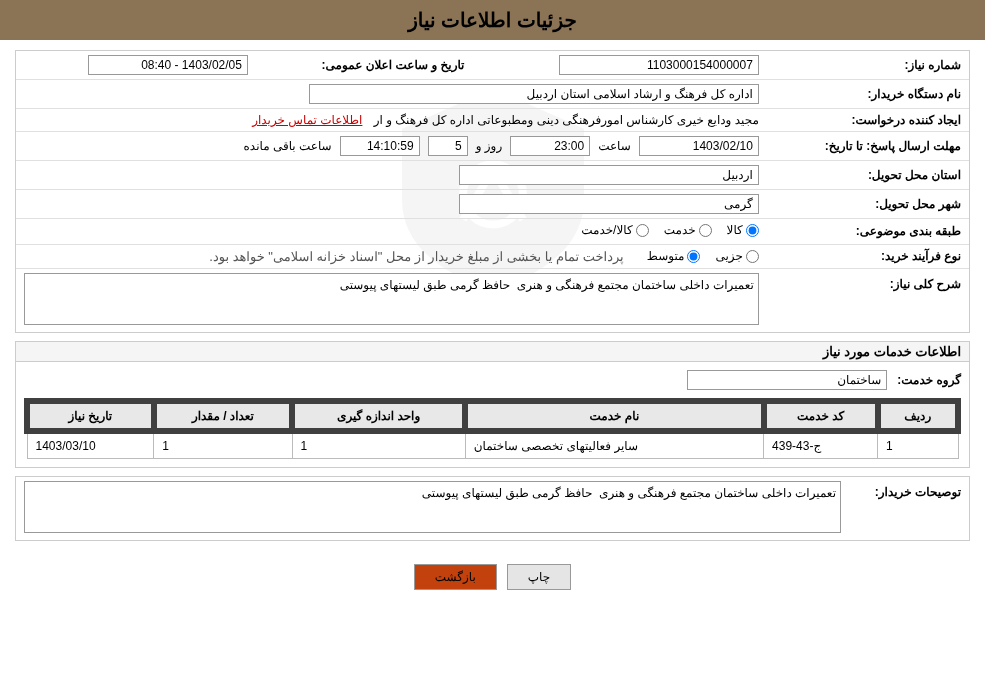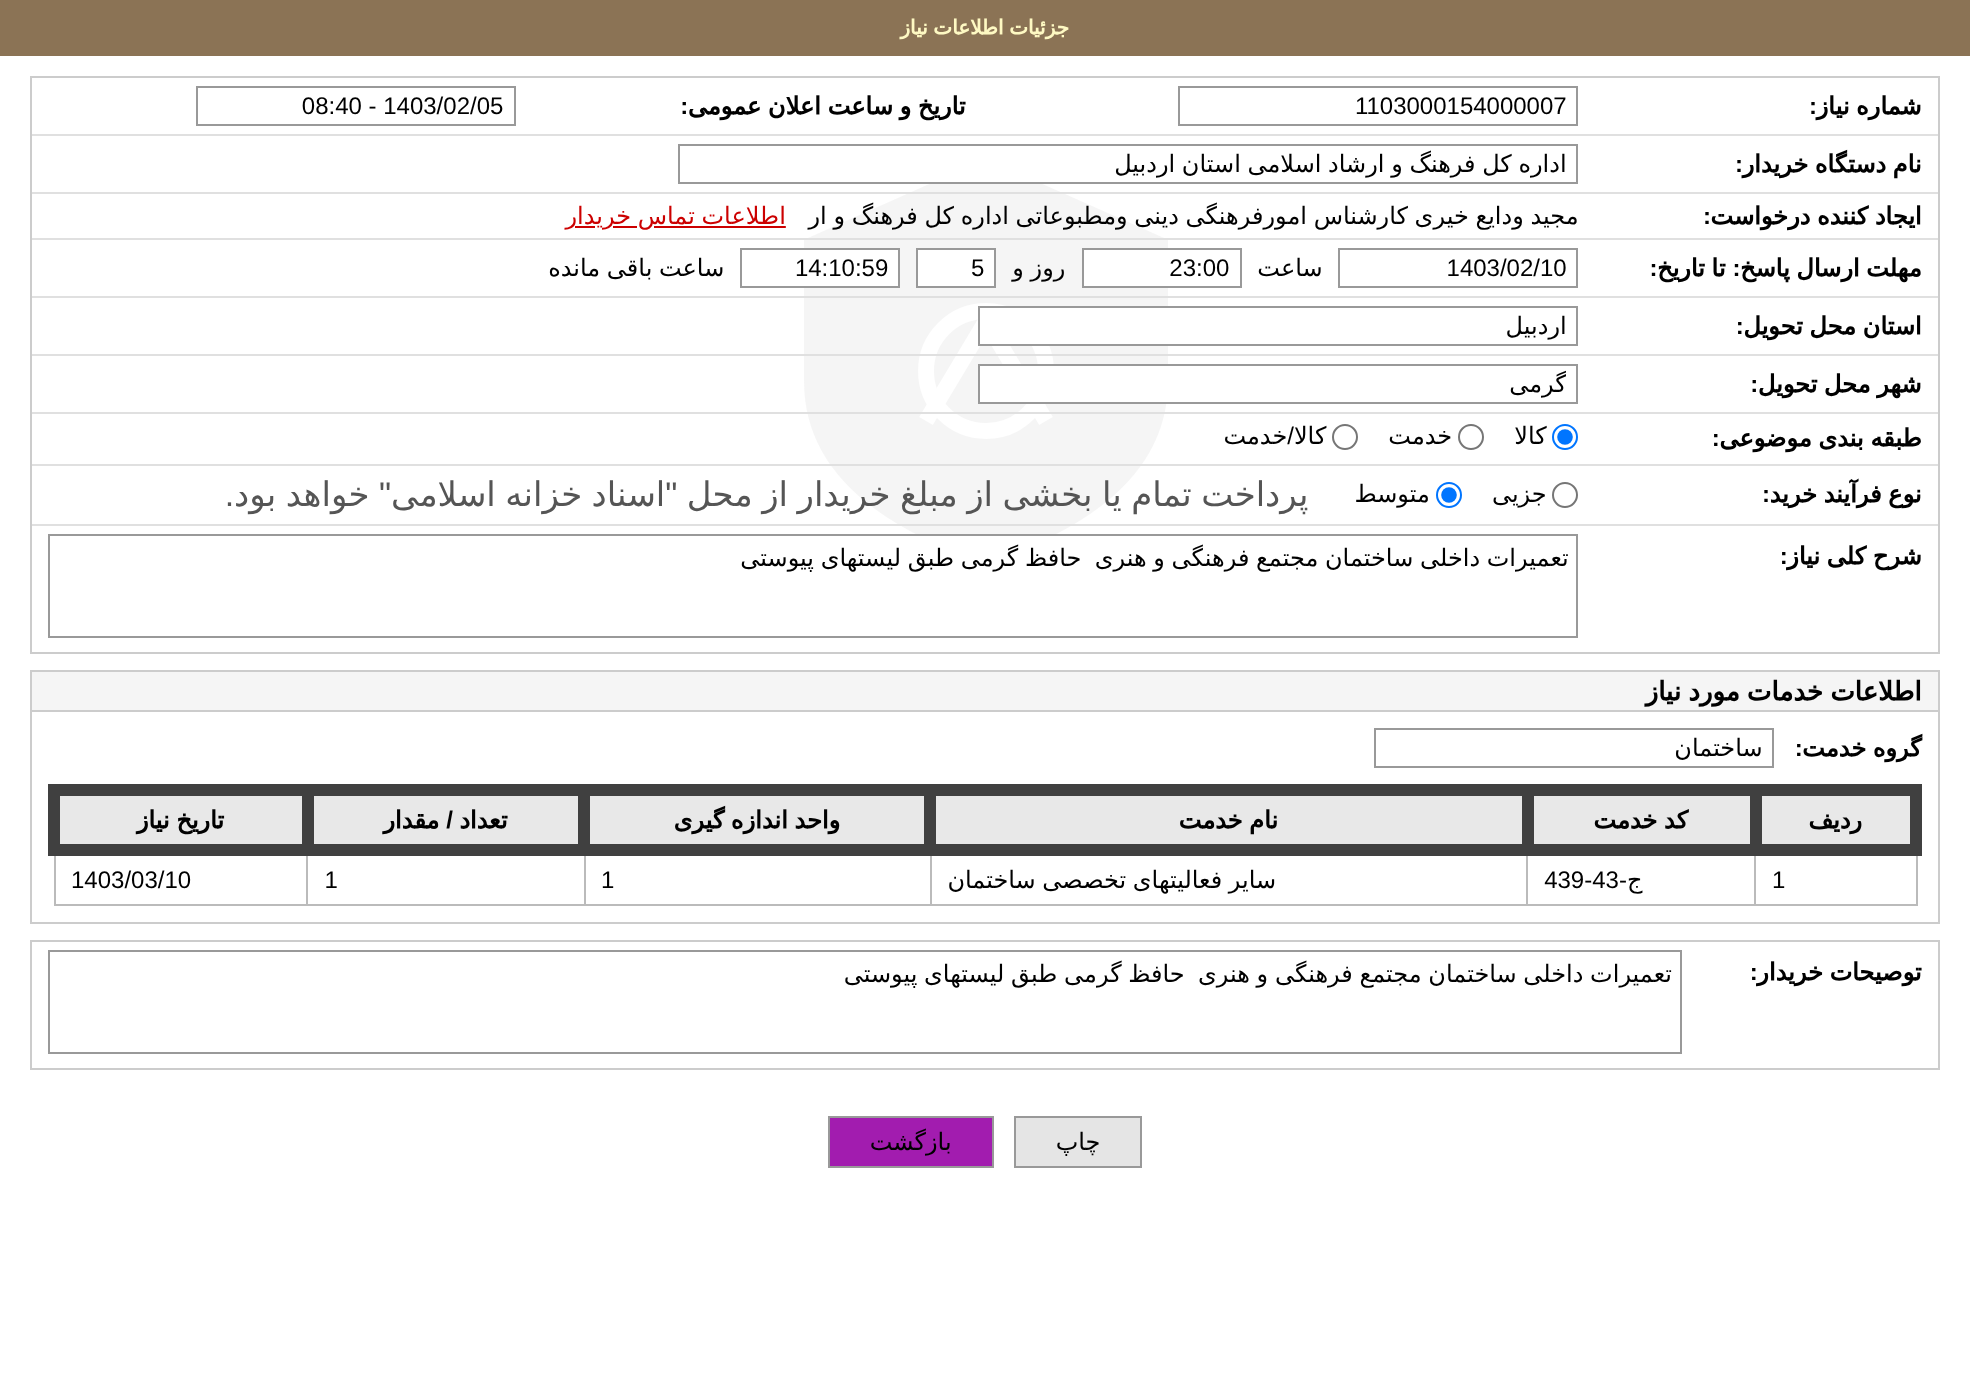--- a/index.html
+++ b/index.html
@@ -10,24 +10,24 @@
       direction: rtl;
     }
     .page-container {
       width: 985px;
       min-height: 691px;
       background: #fff;
       margin: 0 auto;
     }
     .header-bar {
       background: #8B7355;
-      color: #fef9c3;
+      color: #000000;
       text-align: center;
       padding: 8px 10px;
-      font-size: 10px;
+      font-size: 20px;
       font-weight: bold;
     }
     .main-content {
       padding: 10px 15px;
     }
     .info-section {
       border: 1px solid #ccc;
       margin-bottom: 8px;
     }
     .form-table {
@@ -122,21 +122,21 @@
       padding: 5px 20px;
       font-size: 12px;
       font-family: Tahoma, Arial, sans-serif;
       cursor: pointer;
       border: 1px solid #999;
     }
     .btn-print {
       background: #e5e5e5;
     }
     .btn-back {
-      background: #a21caf;
+      background: #c2410c;
     }
     .watermark-container {
       position: relative;
     }
     .shield-watermark {
       position: absolute;
       left: 50%;
       top: 50%;
       transform: translate(-50%, -50%);
       opacity: 0.08;
@@ -148,21 +148,21 @@
       z-index: 1;
     }
     .inline-row {
       display: flex;
       align-items: center;
       gap: 8px;
       direction: rtl;
     }
     .gray-note {
       color: #555;
-      font-size: 17px;
+      font-size: 13px;
     }
     .services-section-title {
       font-weight: bold;
       font-size: 13px;
       padding: 2px 8px;
       border-bottom: 1px solid #ccc;
       background: #f5f5f5;
     }
     .row-highlight {
       background: #fff;

